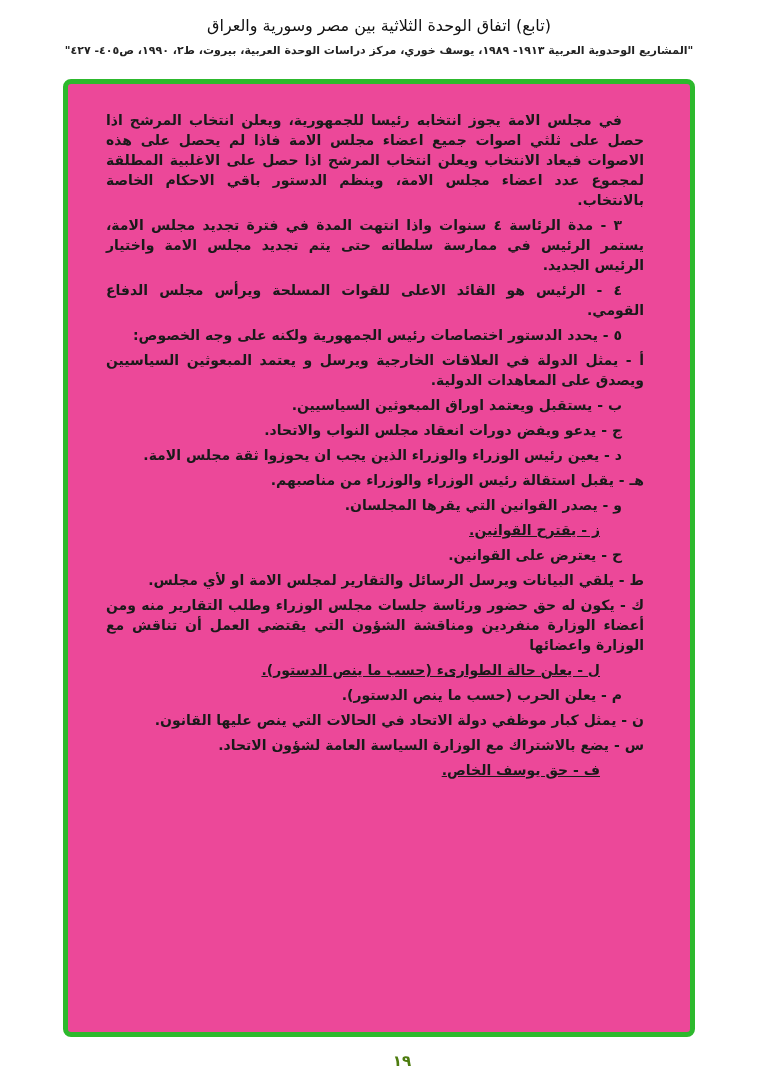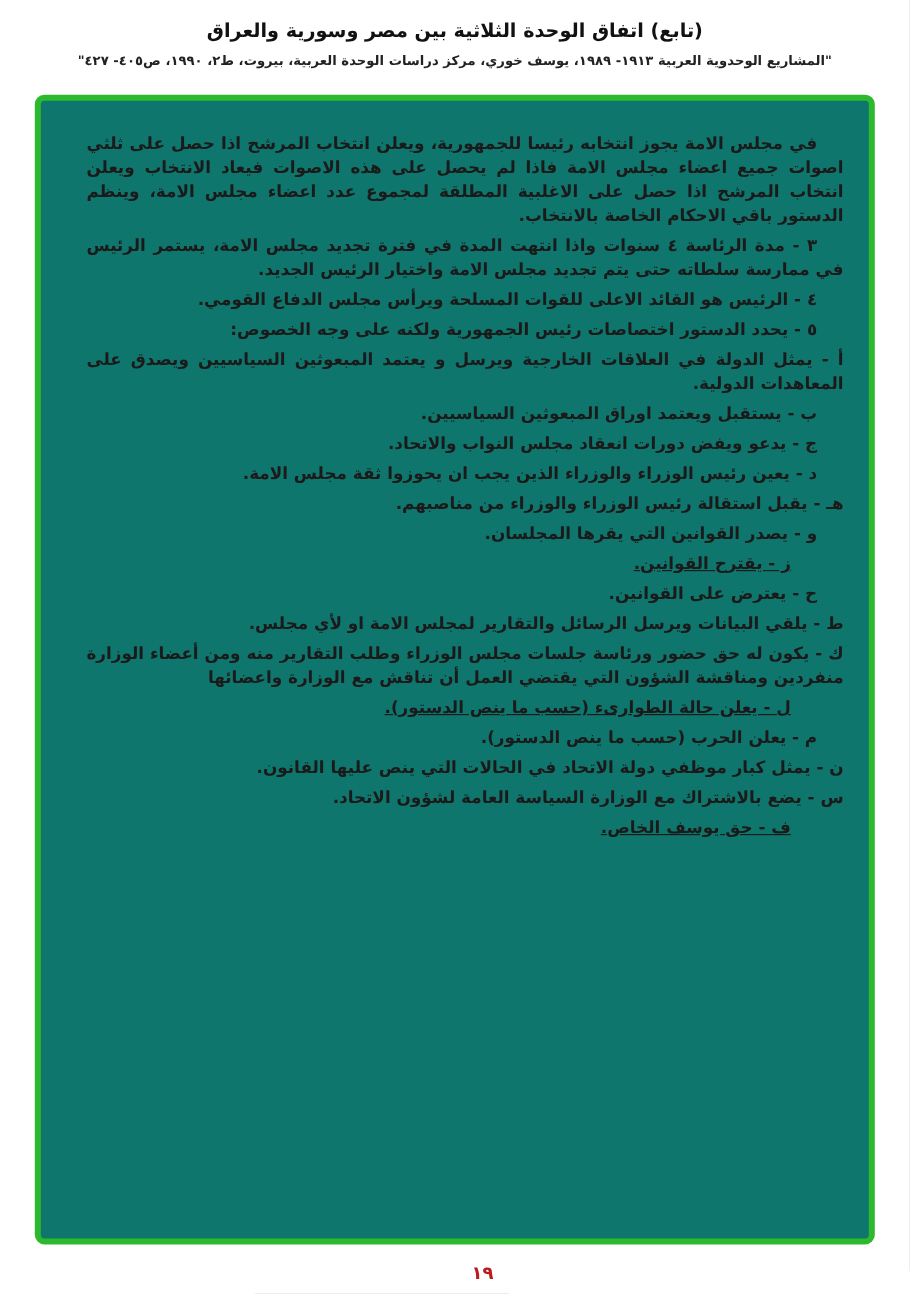--- a/index.html
+++ b/index.html
@@ -15,39 +15,39 @@
     background: #ffffff;
     overflow: hidden;
     direction: rtl;
   }
   .header {
     padding-top: 16px;
     text-align: center;
   }
   .title {
     font-size: 16px;
-    font-weight: bold;
+    font-weight: normal;
     color: #111111;
     letter-spacing: 0;
   }
   .citation {
     margin-top: 9px;
     font-size: 11px;
     font-weight: bold;
     color: #222222;
   }
   .green-box {
     box-sizing: border-box;
     margin: 22px auto 0 auto;
-    width: 700px;
+    width: 632px;
     height: 958px;
     border: 5px solid var(--frame-color, #2db92d);
     border-radius: 8px;
-    padding: 26px 21px 20px 38px;
-    background: #0f766e;
+    padding: 26px 46px 20px 38px;
+    background: #ec4899;
   }
   .text-body {
     direction: rtl;
     text-align: justify;
     font-size: 14px;
     font-weight: bold;
     color: #1a1a1a;
     line-height: 20px;
   }
   .para {
@@ -59,21 +59,21 @@
   .footer {
     position: absolute;
     bottom: 8px;
     left: 0;
     width: 100%;
     text-align: center;
   }
   .page-number {
     font-size: 15px;
     font-weight: bold;
-    color: #b91c1c;
+    color: #4d7c0f;
     margin-left: 46px;
   }
 </style>
 </head>
 <body>
 
 <div class="page">
 
   <div class="header">
     <div class="title">(تابع) اتفاق الوحدة الثلاثية بين مصر وسورية والعراق</div>

